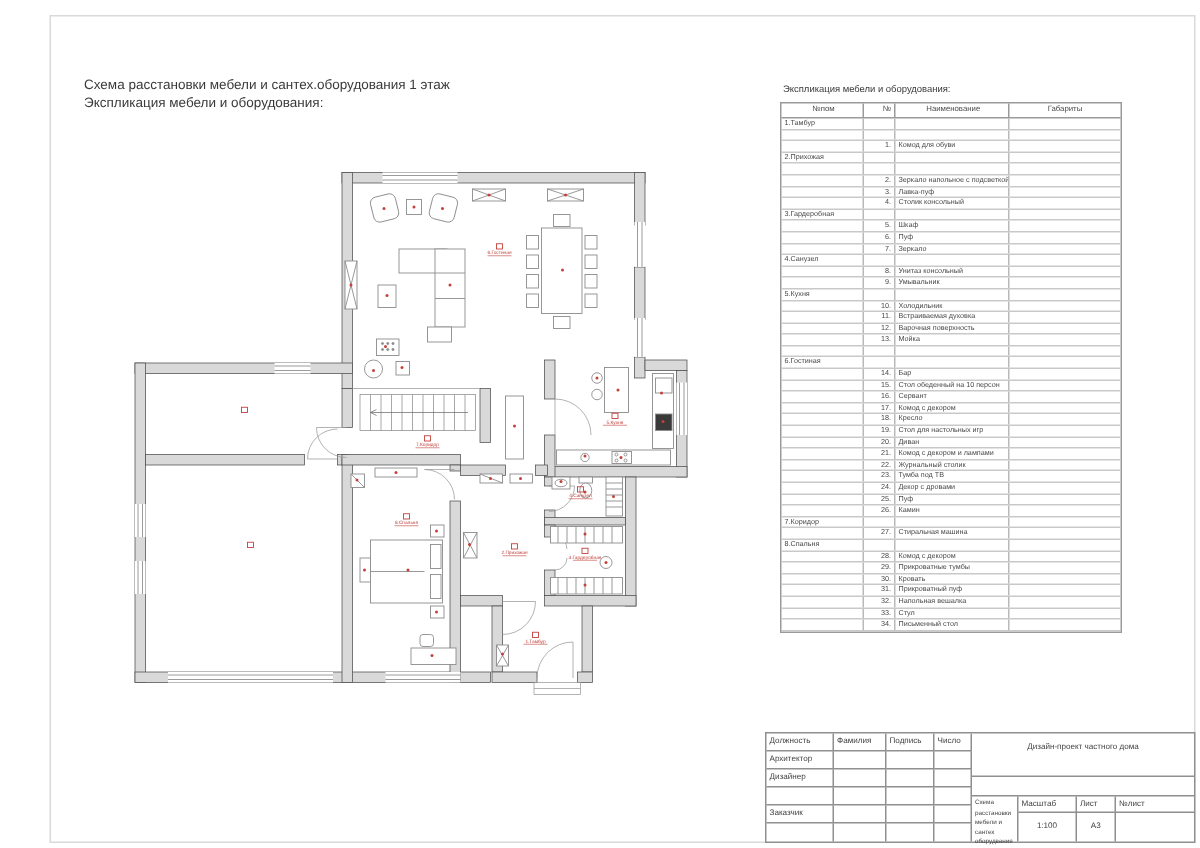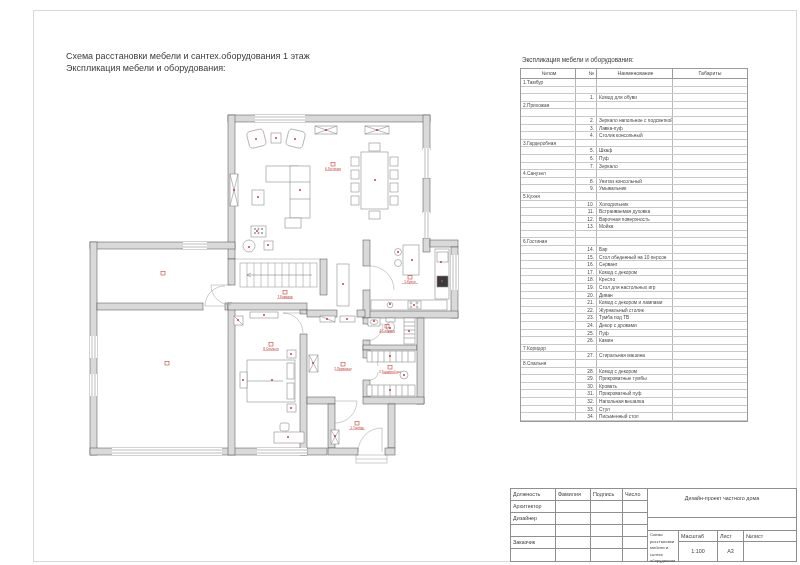--- a/index.html
+++ b/index.html
@@ -4,21 +4,21 @@
 <style>
   html,body{margin:0;padding:0;}
   body{
     width:800px;height:565px;position:relative;background:#ffffff;
     font-family:"Liberation Sans", sans-serif;color:#3d3d3d;overflow:hidden;
   }
   .abs{position:absolute;}
   
   .sheet-frame{left:33px;top:10px;width:762px;height:550px;border:1px solid #d9d9d9;}
   
-  .main-title{left:66px;top:51px;font-size:9px;line-height:11.5px;color:#3a3a3a;}
+  .main-title{left:56px;top:51px;font-size:9px;line-height:11.5px;color:#3a3a3a;}
   
   .exp-title{left:522px;top:56px;font-size:6.3px;color:#3a3a3a;}
   .exp-table{left:520px;top:68px;width:226px;border:1px solid #9a9a9a;background:#fff;}
   .exp-hrow{display:flex;height:9px;border-bottom:1px solid #9a9a9a;}
   .exp-hcell{font-size:5.2px;line-height:9px;text-align:center;color:#4a4a4a;border-right:1px solid #9a9a9a;box-sizing:border-box;}
   .exp-row{display:flex;height:7.6px;border-bottom:1px solid #c9c9c9;box-sizing:border-box;}
   .exp-cell{font-size:4.8px;line-height:7.2px;color:#4a4a4a;border-right:1px solid #b9b9b9;box-sizing:border-box;white-space:nowrap;overflow:hidden;}
   .c1{width:55px;padding-left:2px;}
   .c2{width:21px;text-align:right;padding-right:2px;}
   .c3{width:76px;padding-left:2px;}

